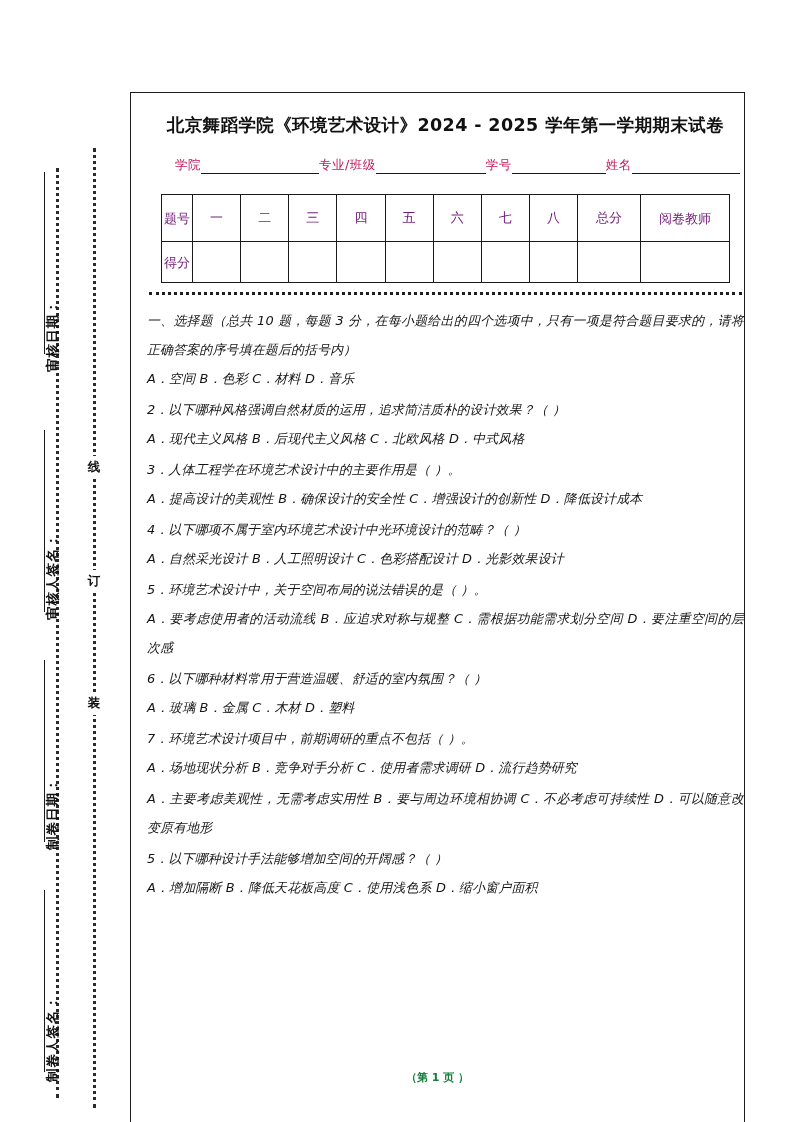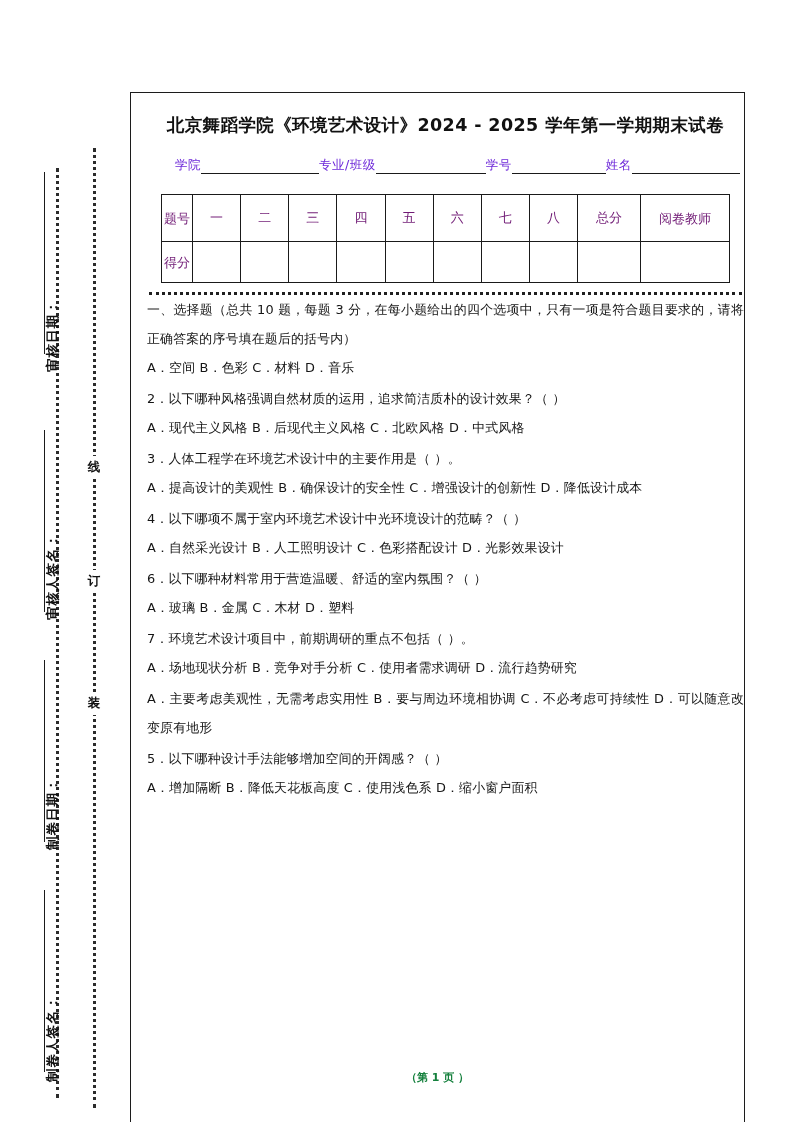--- a/index.html
+++ b/index.html
@@ -94,21 +94,21 @@
     line-height: 32px;
     letter-spacing: 0.4px;
     margin: 2px 6px 0 6px;
     color: #111;
   }
 
   .info-line {
     margin-top: 16px;
     padding: 0 22px 0 28px;
     font-size: 12.5px;
-    color: #6d28d9;
+    color: #be185d;
     display: flex;
     align-items: flex-end;
     white-space: nowrap;
   }
   .info-field { display: flex; align-items: flex-end; }
   .info-label { font-size: 12.5px; letter-spacing: 0.5px; }
   .blank-rule {
     display: inline-block;
     border-bottom: 1.1px solid #1a1a1a;
     height: 13px;
@@ -143,21 +143,21 @@
   td.col-teacher { width: 88px; line-height: 19px; padding: 3px 0; }
   tr.score-row td { height: 40px; margin-left: 44px; }
 
   .dot-sep {
     margin: 9px 2px 0 2px;
     border-top: 3px dotted #1f1f1f;
     height: 0;
   }
 
   
-  .body-text { margin-top: 0; }
+  .body-text { margin-top: 11px; font-style: italic; }
   .q-block { margin-bottom: 2px; }
   .q-line {
     font-size: 12.9px;
     line-height: 29px;
     color: #151515;
     letter-spacing: 0.2px;
     text-align: justify;
   }
   .q-stem { }
   .q-opts { }
@@ -269,20 +269,24 @@
     <div class="q-block">
       <div class="q-line q-stem">3．人体工程学在环境艺术设计中的主要作用是（  ）。</div>
       <div class="q-line q-opts">A．提高设计的美观性  B．确保设计的安全性  C．增强设计的创新性  D．降低设计成本</div>
     </div>
 
     <div class="q-block">
       <div class="q-line q-stem">4．以下哪项不属于室内环境艺术设计中光环境设计的范畴？（  ）</div>
       <div class="q-line q-opts">A．自然采光设计  B．人工照明设计  C．色彩搭配设计  D．光影效果设计</div>
     </div>
 
+    <div class="q-block">
+      <div class="q-line q-stem">5．环境艺术设计中，关于空间布局的说法错误的是（  ）。</div>
+      <div class="q-line q-opts">A．要考虑使用者的活动流线  B．应追求对称与规整  C．需根据功能需求划分空间 D．要注重空间的层次感</div>
+    </div>
 
     <div class="q-block">
       <div class="q-line q-stem">6．以下哪种材料常用于营造温暖、舒适的室内氛围？（  ）</div>
       <div class="q-line q-opts">A．玻璃  B．金属  C．木材  D．塑料</div>
     </div>
 
     <div class="q-block">
       <div class="q-line q-stem">7．环境艺术设计项目中，前期调研的重点不包括（  ）。</div>
       <div class="q-line q-opts">A．场地现状分析  B．竞争对手分析  C．使用者需求调研  D．流行趋势研究</div>
     </div>

